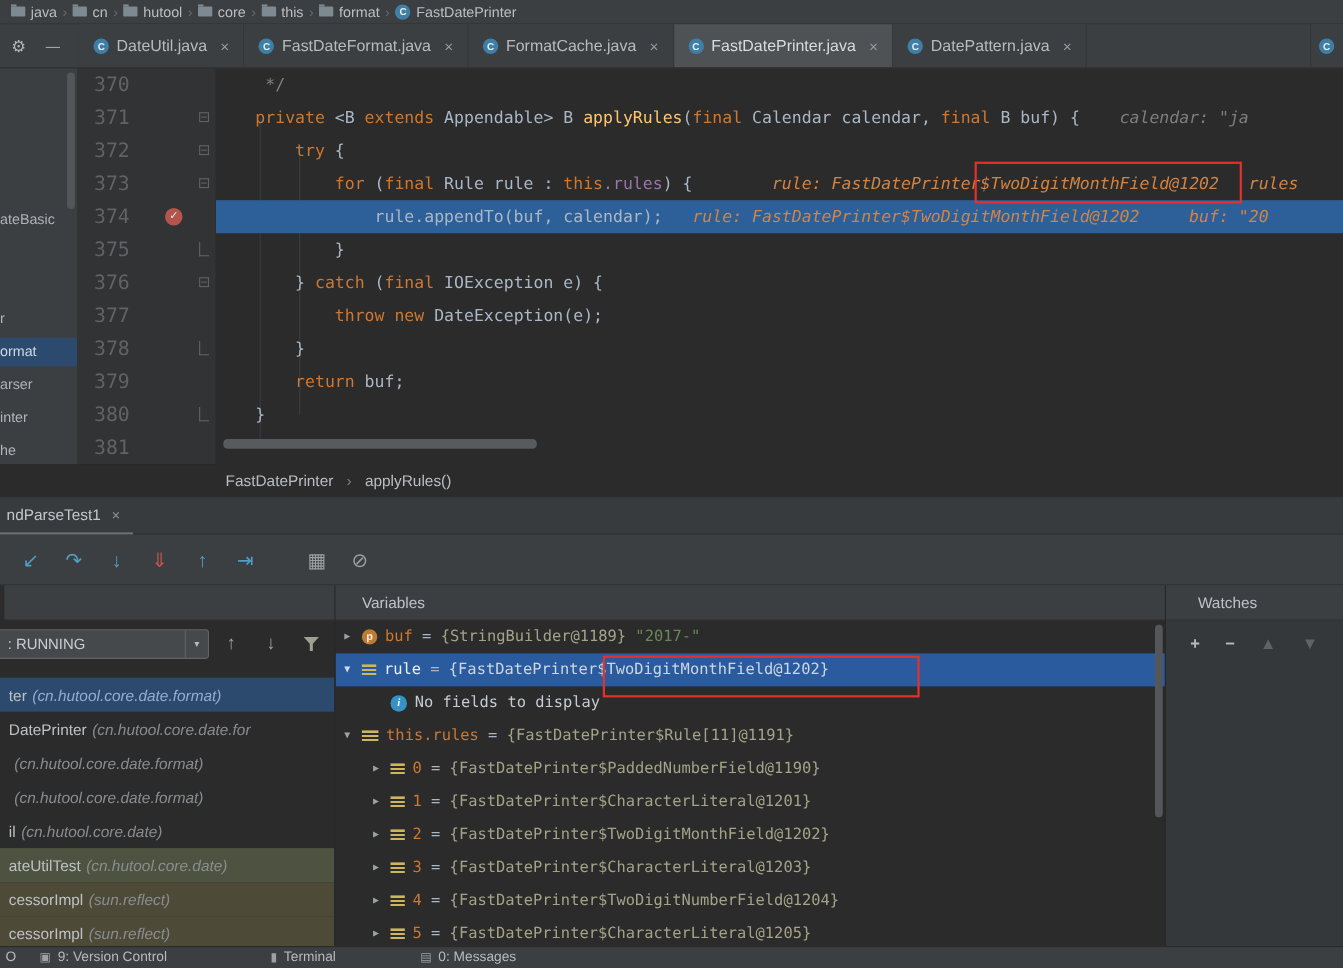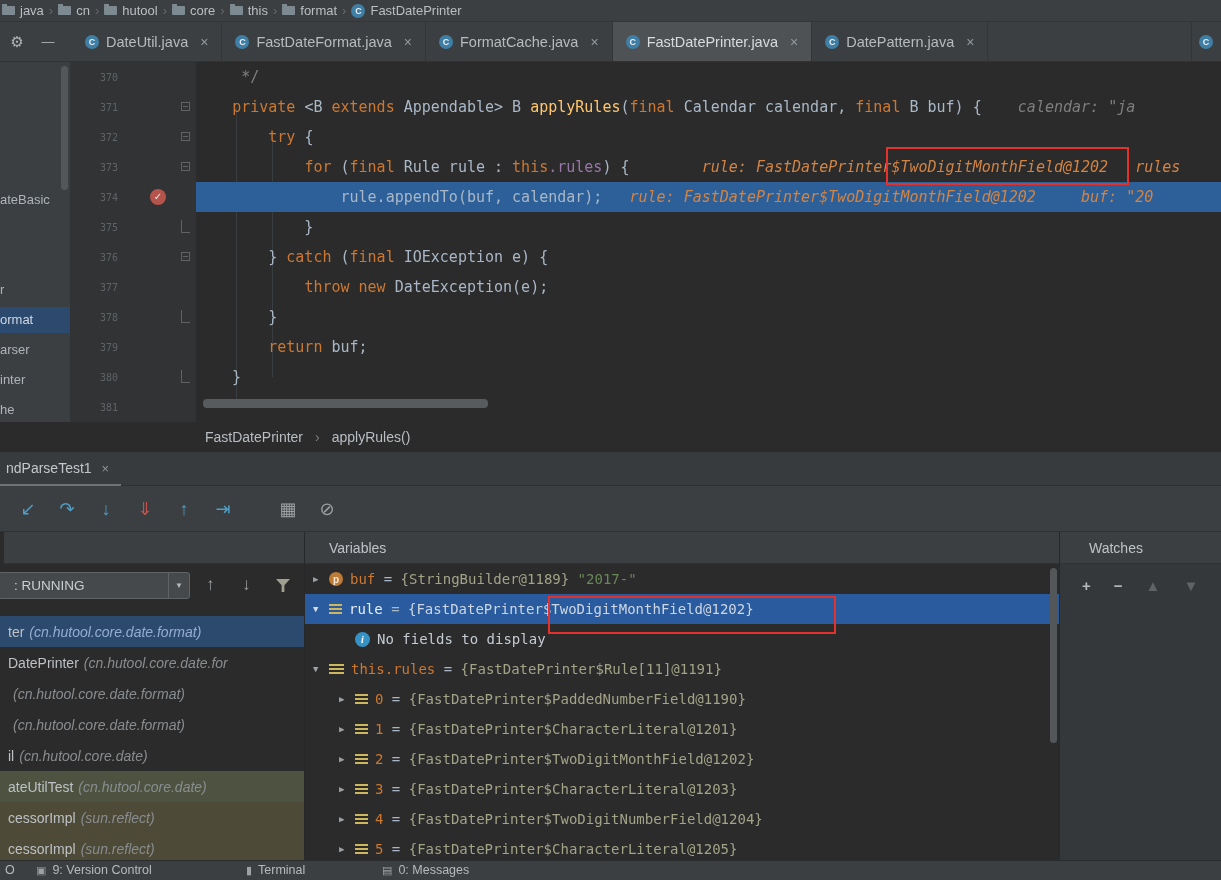--- a/index.html
+++ b/index.html
@@ -2,21 +2,21 @@
 <html><head>
 <meta charset="utf-8">
 <style>
   html,body{margin:0;padding:0;background:#1e1e1e}
   #app{position:relative;width:1221px;height:880px;background:#2b2b2b;overflow:hidden;
        font-family:"Liberation Sans",sans-serif;cursor:default}
 
   
   #pathbar{position:absolute;left:0;top:0;width:100%;height:22px;background:#3c3f41;
            border-bottom:1px solid #333639;box-sizing:border-box;display:flex;align-items:center;
-           font-size:13px;color:#bbbfc3;z-index:6}
+           padding-left:8px;font-size:13px;color:#bbbfc3;z-index:6}
   .crumb{display:flex;align-items:center;gap:5px;padding:0 2px}
   .crumb-sep{color:#64696c;margin:0 3px}
   .folder-icon{width:13px;height:9px;background:#7d8a92;border-radius:1px;position:relative;flex:none}
   .folder-icon::before{content:"";position:absolute;left:0;top:-2px;width:5px;height:2px;background:#7d8a92}
   .cicon{width:14px;height:14px;border-radius:50%;background:#3f7fa6;color:#e8eef2;font-size:9px;
          font-weight:bold;display:inline-flex;align-items:center;justify-content:center;flex:none}
 
   
   #tabbar{position:absolute;left:0;top:22px;width:100%;height:40px;background:#3c3f41;
           border-bottom:1px solid #323232;box-sizing:border-box;display:flex;align-items:stretch;z-index:6}
@@ -39,21 +39,21 @@
   .pitem:nth-child(1){top:125px}.pitem:nth-child(2){top:215px}.pitem:nth-child(3){top:245px}
   .pitem:nth-child(4){top:275px}.pitem:nth-child(5){top:305px}.pitem:nth-child(6){top:335px}
   .pitem:nth-child(7){top:363px}
   #projscroll{position:absolute;left:61px;top:4px;width:7px;height:124px;background:#54575a;border-radius:4px;z-index:4}
   #gutterbg{position:absolute;left:70px;top:0;width:126px;height:100%;background:#313335;z-index:1}
   #lines{position:absolute;left:70px;top:0;width:1151px;height:100%;z-index:2}
   .guide{position:absolute;width:1px;background:#3a3d40;z-index:0}
   .line{position:relative;height:30px;display:flex;align-items:center;white-space:pre;
         font-family:"DejaVu Sans Mono",monospace;font-size:15px}
   .line.current{background:linear-gradient(to right,rgba(0,0,0,0) 126px,#2d6099 126px)}
-  .lnum{flex:none;width:48px;text-align:right;color:#606366;font-size:10px}
+  .lnum{flex:none;width:48px;text-align:right;color:#606366;font-size:18px}
   .gmark{flex:none;width:78px;height:100%;position:relative}
   .code{flex:1;overflow:hidden}
   .tk-pl{color:#a9b7c6}.tk-kw{color:#cc7832}.tk-meth{color:#ffc66d}.tk-cm{color:#808080}.tk-fld{color:#9876aa}
   .tk-hint{color:#7e7e7e;font-style:italic}
   .tk-hinto{color:#d28445;font-style:italic}
   .bp{position:absolute;left:32px;top:7px;width:16px;height:16px;border-radius:50%;background:#b5544d;
       color:#e4ece4;font-size:10px;line-height:16px;text-align:center;font-family:"DejaVu Sans",sans-serif}
   .fold-s{position:absolute;right:6px;top:10px;width:9px;height:9px;border:1px solid #5f6365;box-sizing:border-box}
   .fold-s::after{content:"";position:absolute;left:1px;right:1px;top:3px;height:1px;background:#5f6365}
   .fold-e{position:absolute;right:6px;top:8px;width:9px;height:13px;border-left:1px solid #5f6365;
@@ -78,21 +78,21 @@
   .dicon.gap{margin-left:26px}
   #pheaders{position:absolute;left:4px;top:532px;width:100%;height:32px;background:#3c3f41;
             border-bottom:1px solid #323232;box-sizing:border-box;font-size:14px;color:#bec3c8}
   #vh{position:absolute;left:325px;top:8px}
   #wh{position:absolute;left:1085px;top:8px}
 
   
   #frames{position:absolute;left:0;top:564px;width:304px;height:296px;background:#2b2b2b;overflow:hidden}
   #threadbox{position:absolute;left:-2px;top:8px;width:192px;height:27px;background:#45494b;
              border:1px solid #5f6366;border-radius:3px;box-sizing:border-box;display:flex;align-items:center}
-  #threadlabel{flex:1;padding-left:15px;font-size:13.5px;color:#c9ced2;white-space:nowrap;overflow:hidden}
+  #threadlabel{flex:1;padding-left:8px;font-size:13.5px;color:#c9ced2;white-space:nowrap;overflow:hidden}
   #threadarrow{width:20px;height:100%;border-left:1px solid #5f6366;display:flex;align-items:center;
                justify-content:center;font-size:8px;color:#b4b8bb}
   .ficonbtn{position:absolute;top:11px;font-size:17px;color:#9da1a4;line-height:20px}
   #fprev{left:206px}
   #fnext{left:242px}
   #ffilter{left:276px;top:15px}
   .funnel{display:block;width:14px;height:13px;background:#a0a091;
           clip-path:polygon(0 0,100% 0,60% 48%,60% 100%,40% 100%,40% 48%)}
   #framelist{position:absolute;left:0;top:52px;width:100%}
   .frow{height:31px;display:flex;align-items:center;padding-left:8px;font-size:14px;color:#bdc1c5;

